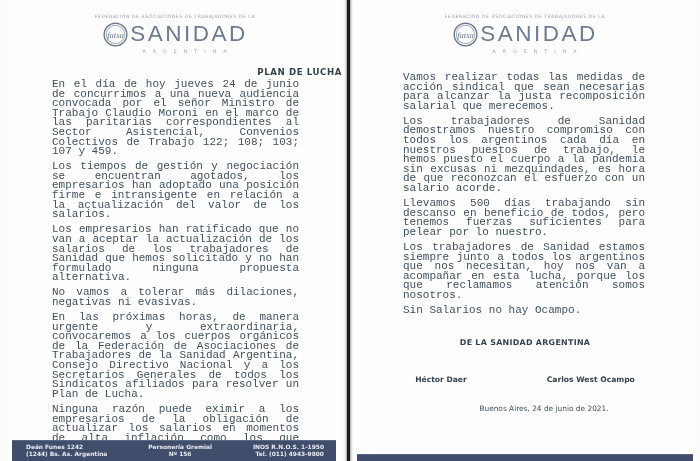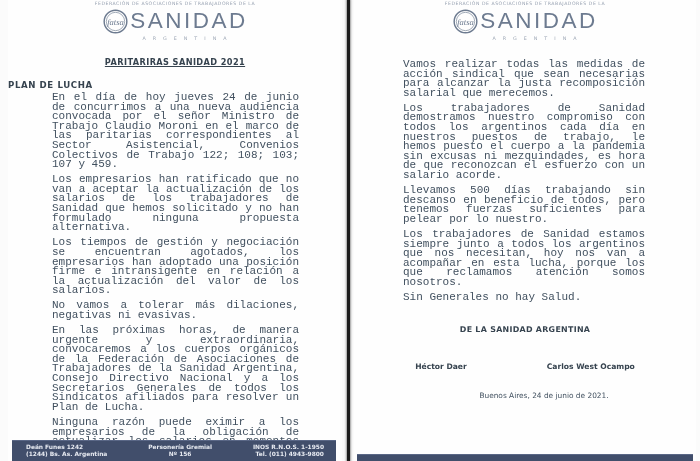--- a/index.html
+++ b/index.html
@@ -25,21 +25,21 @@
   .page-right { left: 354px; width: 342px; }
   .divider {
     position: absolute;
     left: 347px; top: 0;
     width: 3px; height: 461px;
     background: #1c1c1c;
     box-shadow: 0 0 2px 1px rgba(40,40,40,0.45);
   }
 
   
-  .letterhead { text-align: center; padding-top: 1px; }
+  .letterhead { text-align: center; padding-top: 14px; }
   .org-small {
     font-size: 4.6px;
     letter-spacing: 0.55px;
     color: #98a2b2;
     white-space: nowrap;
   }
   .logo-row {
     display: flex;
     align-items: center;
     justify-content: center;
@@ -68,21 +68,21 @@
     margin-top: 16px;
     text-align: center;
     font-size: 8.2px;
     font-weight: bold;
     letter-spacing: 0.4px;
     text-decoration: underline;
     color: #36434f;
   }
   .doc-subtitle {
     margin-top: 13px;
-    text-align: left;
+    text-align: right;
     font-size: 8.6px;
     font-weight: bold;
     letter-spacing: 0.6px;
     color: #36434f;
   }
   .bodytext { color: #41505f; }
   .page-left  .bodytext { padding: 0 43px 0 44px; margin-top: 3px; }
   .page-right .bodytext { padding: 0 51px 0 49px; margin-top: 19px; }
   .bodytext p {
     font-size: 11px;
@@ -164,27 +164,26 @@
         <svg class="logo-circle" viewBox="0 0 30 30">
           <circle cx="15" cy="15" r="12.6" fill="none" stroke="#6d7b90" stroke-width="1.6"></circle>
           <circle cx="15" cy="15" r="10.2" fill="none" stroke="#6d7b90" stroke-width="0.7"></circle>
           <text x="15" y="18.6" text-anchor="middle" font-family="Liberation Serif, serif" font-style="italic" font-size="9.5" fill="#6d7b90">fatsa</text>
         </svg>
         <span class="org-large">SANIDAD</span>
       </div>
       <div class="org-sub">ARGENTINA</div>
     </div>
 
-    <div class="doc-title">PARITARIRAS SANIDAD 2021</div>
     <div class="doc-subtitle">PLAN DE LUCHA</div>
 
     <div class="bodytext">
       <p>En el día de hoy jueves 24 de junio de concurrimos a una nueva audiencia convocada por el señor Ministro de Trabajo Claudio Moroni en el marco de las paritarias correspondientes al Sector Asistencial, Convenios Colectivos de Trabajo 122; 108; 103; 107 y 459.</p>
+      <p>Los tiempos de gestión y negociación se encuentran agotados, los empresarios han adoptado una posición firme e intransigente en relación a la actualización del valor de los salarios.</p>
       <p>Los empresarios han ratificado que no van a aceptar la actualización de los salarios de los trabajadores de Sanidad que hemos solicitado y no han formulado ninguna propuesta alternativa.</p>
-      <p>Los tiempos de gestión y negociación se encuentran agotados, los empresarios han adoptado una posición firme e intransigente en relación a la actualización del valor de los salarios.</p>
       <p>No vamos a tolerar más dilaciones, negativas ni evasivas.</p>
       <p>En las próximas horas, de manera urgente y extraordinaria, convocaremos a los cuerpos orgánicos de la Federación de Asociaciones de Trabajadores de la Sanidad Argentina, Consejo Directivo Nacional y a los Secretarios Generales de todos los Sindicatos afiliados para resolver un Plan de Lucha.</p>
       <p>Ninguna razón puede eximir a los empresarios de la obligación de actualizar los salarios en momentos de alta inflación como los que estamos viviendo.</p>
     </div>
 
     <div class="footer-bar">
       <div class="footer-col">
         <div>Deán Funes 1242</div>
         <div>(1244) Bs. As. Argentina</div>
       </div>
@@ -214,21 +213,21 @@
         <span class="org-large">SANIDAD</span>
       </div>
       <div class="org-sub">ARGENTINA</div>
     </div>
 
     <div class="bodytext">
       <p>Vamos realizar todas las medidas de acción sindical que sean necesarias para alcanzar la justa recomposición salarial que merecemos.</p>
       <p>Los trabajadores de Sanidad demostramos nuestro compromiso con todos los argentinos cada día en nuestros puestos de trabajo, le hemos puesto el cuerpo a la pandemia sin excusas ni mezquindades, es hora de que reconozcan el esfuerzo con un salario acorde.</p>
       <p>Llevamos 500 días trabajando sin descanso en beneficio de todos, pero tenemos fuerzas suficientes para pelear por lo nuestro.</p>
       <p>Los trabajadores de Sanidad estamos siempre junto a todos los argentinos que nos necesitan, hoy nos van a acompañar en esta lucha, porque los que reclamamos atención somos nosotros.</p>
-      <p>Sin Generales no hay Salud.</p>
+      <p>Sin Salarios no hay Ocampo.</p>
     </div>
 
     <div class="org-heading">
       <div>DE LA SANIDAD ARGENTINA</div>
     </div>
 
     <div class="signature-row">
       <span class="signature-name">Héctor Daer</span>
       <span class="signature-name">Carlos West Ocampo</span>
     </div>

